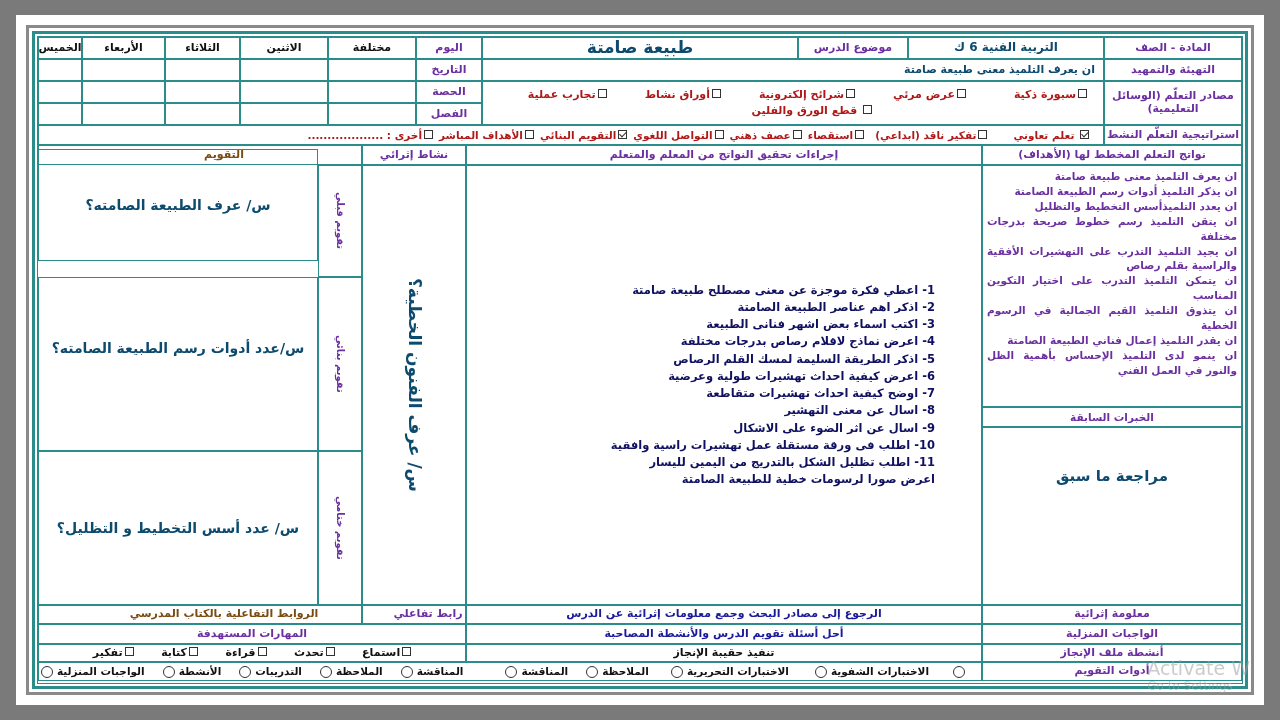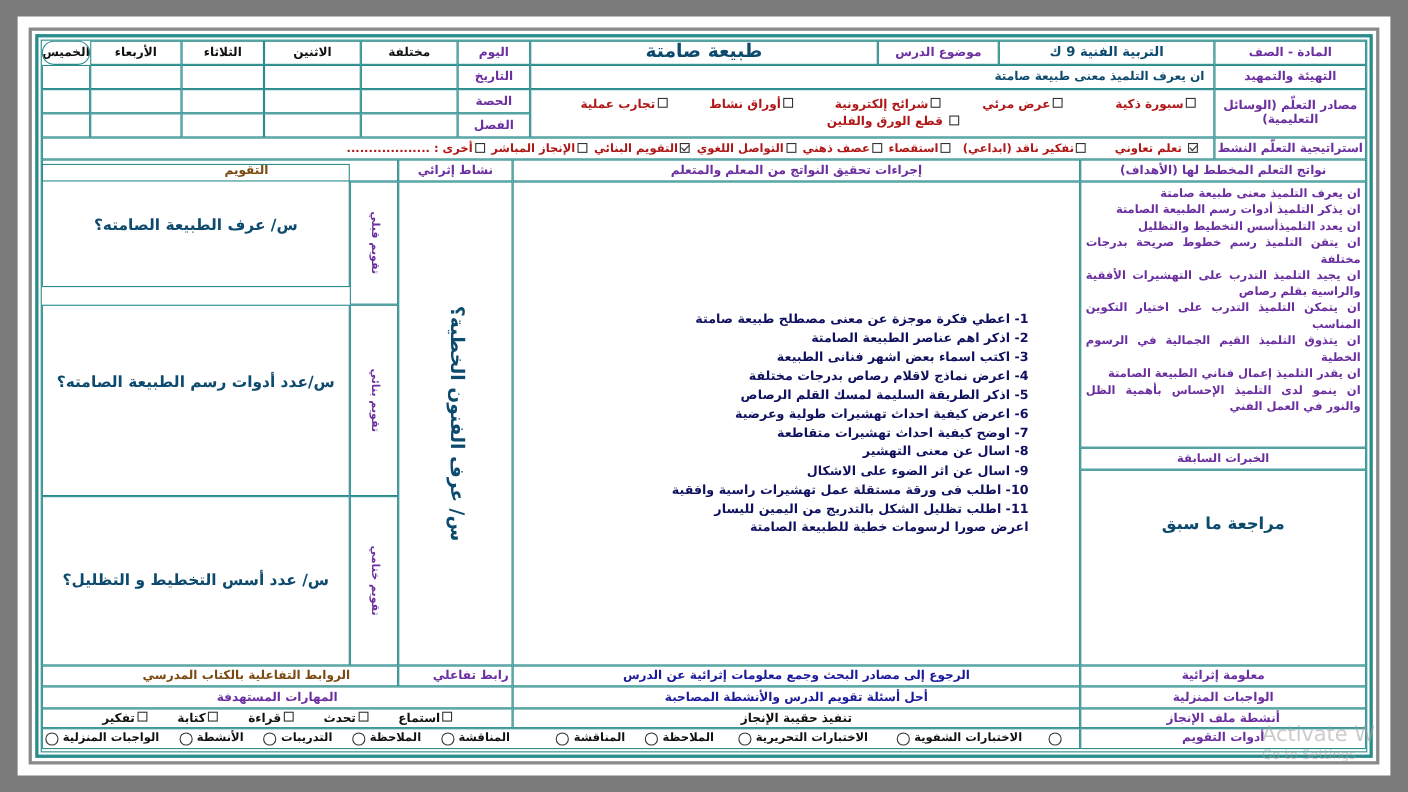--- a/index.html
+++ b/index.html
@@ -29,30 +29,30 @@
 </style>
 </head>
 <body>
 
 <div class="page">
   <div class="frame-outer">
     <div class="frame-mid">
       <div class="frame-inner">
 
         <div class="cell lbl" style="right:0; top:0; width:138px; height:22px;">المادة - الصف</div>
-        <div class="cell red" style="right:138px; top:0; width:196px; height:22px; font-size:12px;">التربية الفنية 9 ك</div>
+        <div class="cell red" style="right:138px; top:0; width:196px; height:22px; font-size:12px;">التربية الفنية 6 ك</div>
         <div class="cell lbl" style="right:334px; top:0; width:110px; height:22px;">موضوع الدرس</div>
         <div class="cell red" style="right:444px; top:0; width:316px; height:22px; font-size:17px;">طبيعة صامتة</div>
         <div class="cell lbl" style="right:760px; top:0; width:66px; height:22px;">اليوم</div>
 
         <div class="cell black" style="right:826px; top:0; width:88px; height:22px;">مختلفة</div>
         <div class="cell black" style="right:914px; top:0; width:88px; height:22px;">الاثنين</div>
         <div class="cell black" style="right:1002px; top:0; width:75px; height:22px;">الثلاثاء</div>
         <div class="cell black" style="right:1077px; top:0; width:83px; height:22px;">الأربعاء</div>
-        <div class="cell black" style="right:1160px; top:0; width:44px; height:22px; right:1160px; width:auto; left:0;border-radius:11px;">الخميس</div>
+        <div class="cell black" style="right:1160px; top:0; width:44px; height:22px; right:1160px; width:auto; left:0;">الخميس</div>
 
         <div class="cell lbl" style="right:0; top:22px; width:138px; height:22px;">التهيئة والتمهيد</div>
         <div class="cell red" style="right:138px; top:22px; width:622px; height:22px; justify-content:flex-start; padding-right:8px;">ان يعرف التلميذ معنى طبيعة صامتة</div>
         <div class="cell lbl" style="right:760px; top:22px; width:66px; height:22px;">التاريخ</div>
 
         <div class="cell lbl" style="right:0; top:44px; width:138px; height:44px;margin-left:28px;">مصادر التعلّم (الوسائل التعليمية)</div>
         <div class="cell dred" style="right:138px; top:44px; width:622px; height:44px; flex-direction:column; align-items:flex-start; padding-right:8px;">
           <div style="display:flex; direction:rtl;">
             <span class="opt"><span class="chk"></span><span>سبورة ذكية</span></span>
             <span class="opt" style="margin-right:40px;"><span class="chk"></span><span>عرض مرئي</span></span>
@@ -84,21 +84,21 @@
         <div class="cell" style="right:1160px; top:66px; left:0; height:22px;"></div>
 
         <div class="cell lbl" style="right:0; top:88px; width:138px; height:20px;">استراتيجية التعلّم النشط</div>
         <div class="cell dred" style="right:138px; top:88px; left:0; height:20px; justify-content:flex-start; padding-right:6px; font-size:10.5px;">
           <span class="opt"><span class="chk on"></span> <span>تعلم تعاوني</span></span>
           <span class="opt" style="margin-right:18px;"><span class="chk"></span><span>تفكير ناقد (ابداعي)</span></span>
           <span class="opt" style="margin:0 3px;"><span class="chk"></span><span>استقصاء</span></span>
           <span class="opt" style="margin:0 3px;"><span class="chk"></span><span>عصف ذهني</span></span>
           <span class="opt" style="margin:0 3px;"><span class="chk"></span><span>التواصل اللغوي</span></span>
           <span class="opt" style="margin:0 3px;text-align:center;"><span class="chk on"></span><span>التقويم البنائي</span></span>
-          <span class="opt" style="margin:0 3px;"><span class="chk"></span><span>الإنجاز المباشر</span></span>
+          <span class="opt" style="margin:0 3px;"><span class="chk"></span><span>الأهداف المباشر</span></span>
           <span class="opt" style="margin:0 3px;"><span class="chk"></span><span>أخرى : ...................</span></span>
         </div>
 
         <div class="cell lbl" style="right:0; top:108px; width:260px; height:20px;">نواتج التعلم المخطط لها (الأهداف)</div>
         <div class="cell lbl" style="right:260px; top:108px; width:516px; height:20px;">إجراءات تحقيق النواتج من المعلم والمتعلم</div>
         <div class="cell lbl" style="right:776px; top:108px; width:104px; height:20px;">نشاط إثرائي</div>
         <div class="cell lbl-brown" style="right:880px; top:108px; left:0; height:20px;">التقويم</div>
 
         <div class="cell" style="right:0; top:128px; width:260px; height:242px; align-items:flex-start;">
           <div class="obj-list" id="objectives-list">

